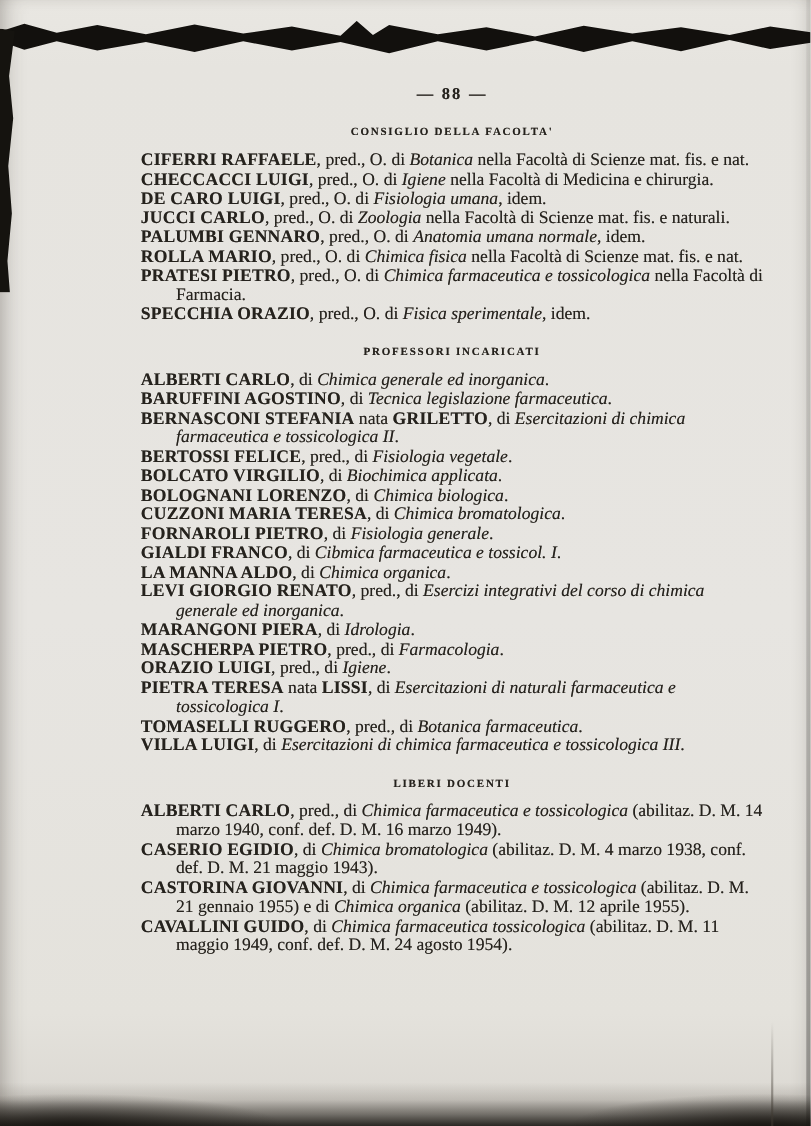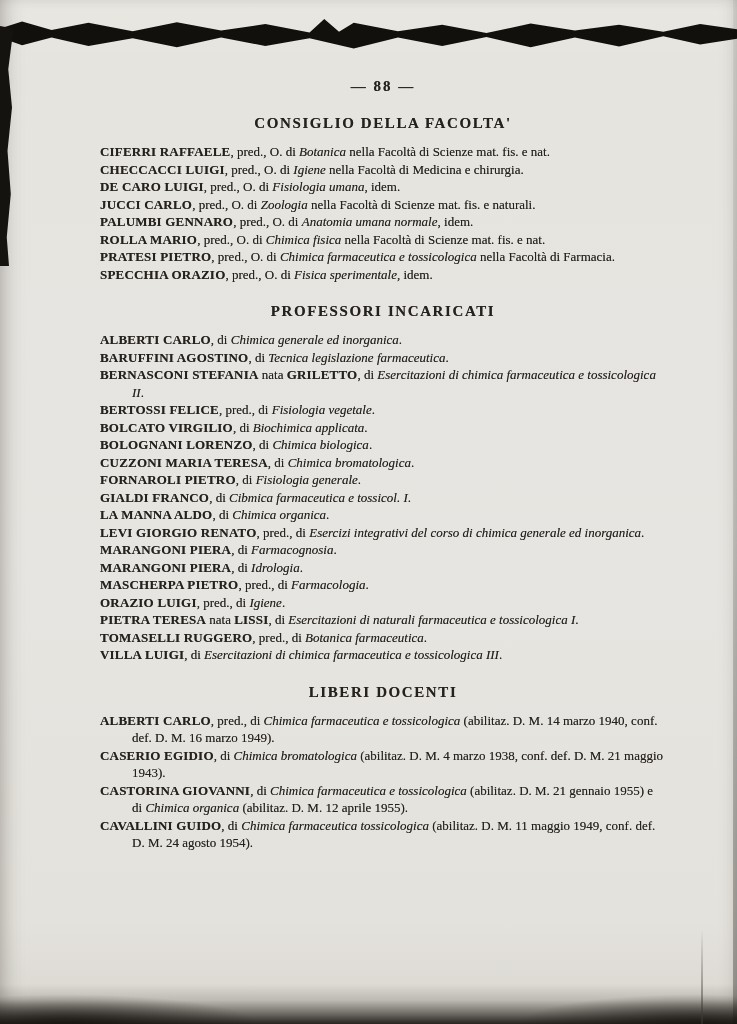--- a/index.html
+++ b/index.html
@@ -40,40 +40,40 @@
   }
   .artifact-scratch {
     right: 34px; bottom: 0; width: 2px; height: 95px;
     background: linear-gradient(180deg, rgba(62,56,48,0) 0%, rgba(62,56,48,0.4) 60%, rgba(62,56,48,0.55) 100%);
   }
   .artifact-right {
     right: 0; top: 0; width: 4px; height: 1024px;
     background: linear-gradient(180deg, rgba(0,0,0,0.05) 0%, rgba(0,0,0,0.12) 50%, rgba(0,0,0,0.3) 100%);
   }
   .content {
-    position: absolute; left: 100px; top: 78px; width: 566px;
+    position: absolute; left: 128px; top: 78px; width: 566px;
     text-shadow: 0 0 0.4px rgba(44,38,32,0.55);
   }
   .page-number {
     text-align: center;
     font-weight: bold;
     font-size: 15px;
     letter-spacing: 2px;
     margin: 0 0 16px 0;
   }
   .section-title {
     text-align: center;
     font-weight: bold;
-    font-size: 15px;
+    font-size: 10px;
     letter-spacing: 1.6px;
     margin: 20px 0 11px 0;
   }
   .entry {
     margin: 0;
-    font-size: 13px;
+    font-size: 16px;
     line-height: 17.5px;
     padding-left: 32px;
     text-indent: -32px;
   }
   .seg-name { font-weight: bold; letter-spacing: 0.2px; }
   .seg-italic { font-style: italic; }
 </style>
 </head>
 <body>
 
@@ -106,21 +106,20 @@
           <p class="entry"><span class="seg-name">BARUFFINI AGOSTINO</span><span class="seg-plain">, di </span><span class="seg-italic">Tecnica legislazione farmaceutica</span><span class="seg-plain">.</span></p>
           <p class="entry"><span class="seg-name">BERNASCONI STEFANIA</span><span class="seg-plain"> nata </span><span class="seg-name">GRILETTO</span><span class="seg-plain">, di </span><span class="seg-italic">Esercitazioni di chimica farmaceutica e tossicologica II</span><span class="seg-plain">.</span></p>
           <p class="entry"><span class="seg-name">BERTOSSI FELICE</span><span class="seg-plain">, pred., di </span><span class="seg-italic">Fisiologia vegetale</span><span class="seg-plain">.</span></p>
           <p class="entry"><span class="seg-name">BOLCATO VIRGILIO</span><span class="seg-plain">, di </span><span class="seg-italic">Biochimica applicata</span><span class="seg-plain">.</span></p>
           <p class="entry"><span class="seg-name">BOLOGNANI LORENZO</span><span class="seg-plain">, di </span><span class="seg-italic">Chimica biologica</span><span class="seg-plain">.</span></p>
           <p class="entry"><span class="seg-name">CUZZONI MARIA TERESA</span><span class="seg-plain">, di </span><span class="seg-italic">Chimica bromatologica</span><span class="seg-plain">.</span></p>
           <p class="entry"><span class="seg-name">FORNAROLI PIETRO</span><span class="seg-plain">, di </span><span class="seg-italic">Fisiologia generale</span><span class="seg-plain">.</span></p>
           <p class="entry"><span class="seg-name">GIALDI FRANCO</span><span class="seg-plain">, di </span><span class="seg-italic">Cibmica farmaceutica e tossicol. I</span><span class="seg-plain">.</span></p>
           <p class="entry"><span class="seg-name">LA MANNA ALDO</span><span class="seg-plain">, di </span><span class="seg-italic">Chimica organica</span><span class="seg-plain">.</span></p>
           <p class="entry"><span class="seg-name">LEVI GIORGIO RENATO</span><span class="seg-plain">, pred., di </span><span class="seg-italic">Esercizi integrativi del corso di chimica generale ed inorganica</span><span class="seg-plain">.</span></p>
-          <p class="entry"><span class="seg-name">MARANGONI PIERA</span><span class="seg-plain">, di </span><span class="seg-italic">Farmacognosia</span><span class="seg-plain">.</span></p>
           <p class="entry"><span class="seg-name">MARANGONI PIERA</span><span class="seg-plain">, di </span><span class="seg-italic">Idrologia</span><span class="seg-plain">.</span></p>
           <p class="entry"><span class="seg-name">MASCHERPA PIETRO</span><span class="seg-plain">, pred., di </span><span class="seg-italic">Farmacologia</span><span class="seg-plain">.</span></p>
           <p class="entry"><span class="seg-name">ORAZIO LUIGI</span><span class="seg-plain">, pred., di </span><span class="seg-italic">Igiene</span><span class="seg-plain">.</span></p>
           <p class="entry"><span class="seg-name">PIETRA TERESA</span><span class="seg-plain"> nata </span><span class="seg-name">LISSI</span><span class="seg-plain">, di </span><span class="seg-italic">Esercitazioni di naturali farmaceutica e tossicologica I</span><span class="seg-plain">.</span></p>
           <p class="entry"><span class="seg-name">TOMASELLI RUGGERO</span><span class="seg-plain">, pred., di </span><span class="seg-italic">Botanica farmaceutica</span><span class="seg-plain">.</span></p>
           <p class="entry"><span class="seg-name">VILLA LUIGI</span><span class="seg-plain">, di </span><span class="seg-italic">Esercitazioni di chimica farmaceutica e tossicologica III</span><span class="seg-plain">.</span></p>
         </section>
         <section>
           <h2 class="section-title">LIBERI DOCENTI</h2>
           <p class="entry"><span class="seg-name">ALBERTI CARLO</span><span class="seg-plain">, pred., di </span><span class="seg-italic">Chimica farmaceutica e tossicologica</span><span class="seg-plain"> (abilitaz. D. M. 14 marzo 1940, conf. def. D. M. 16 marzo 1949).</span></p>

